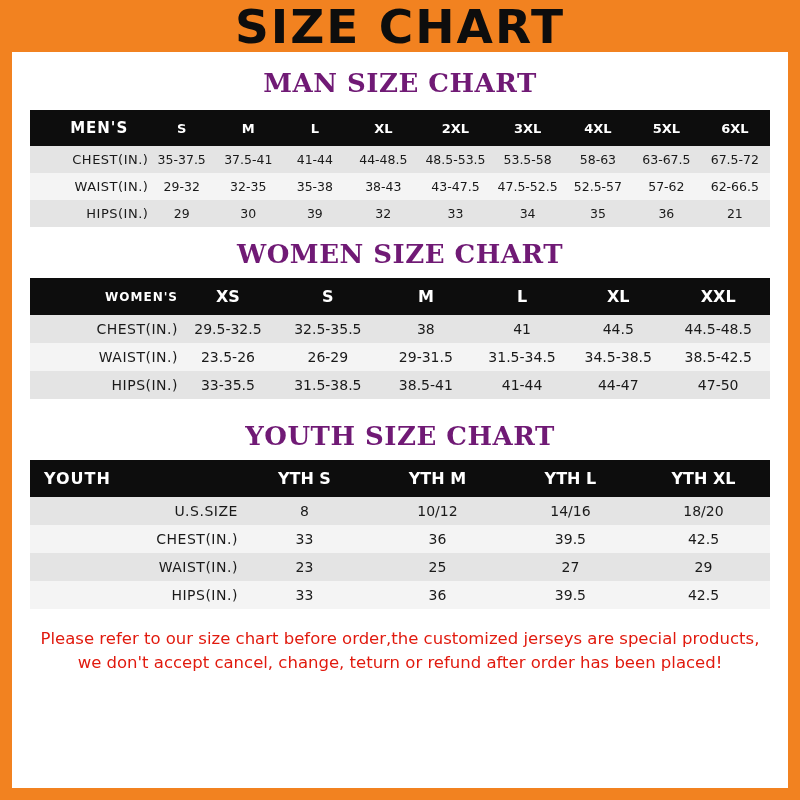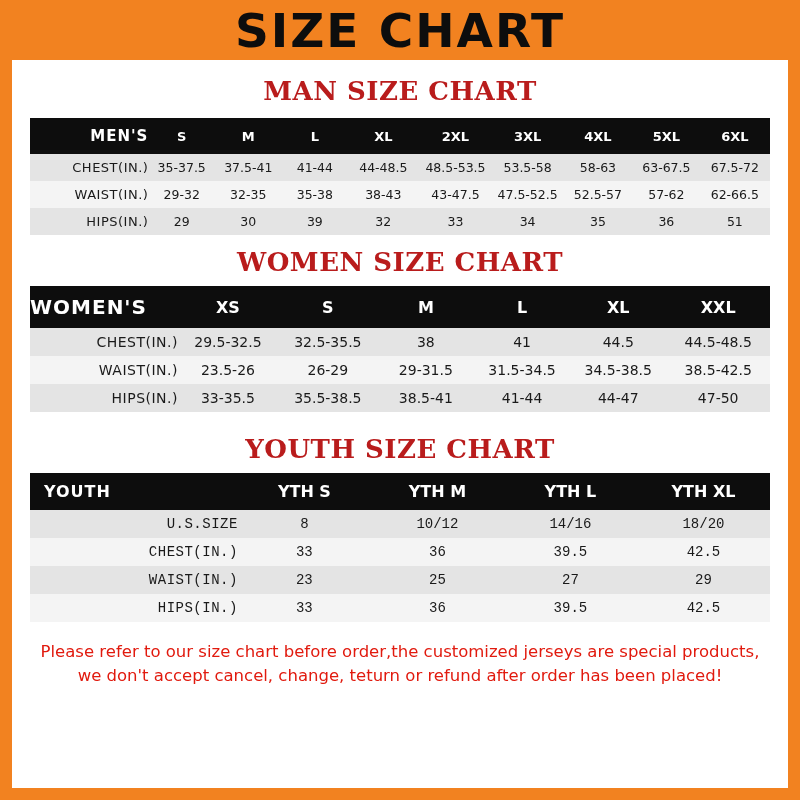--- a/index.html
+++ b/index.html
@@ -14,21 +14,21 @@
     height: 800px;
     position: relative;
     background: #ffffff;
     border-left: 12px solid #f28220;
     border-right: 12px solid #f28220;
     border-bottom: 12px solid #f28220;
     overflow: hidden;
   }
   .banner {
     background: #f28220;
-    height: 60px;
+    height: 52px;
     display: flex;
     align-items: center;
     justify-content: center;
     margin: 0 -12px;
   }
   .banner-title {
     font-family: "DejaVu Sans", sans-serif;
     font-weight: bold;
     font-size: 47px;
     letter-spacing: 2px;
@@ -36,21 +36,21 @@
     line-height: 1;
   }
   .content {
     padding: 0 18px;
   }
   .section-title {
     text-align: center;
     font-family: "DejaVu Serif", serif;
     font-weight: bold;
     font-size: 26px;
-    color: #b91c1c;
+    color: #701a75;
     letter-spacing: 0.5px;
   }
   .t-man { margin-top: 16px; }
   .t-women { margin-top: 12px; }
   .t-youth { margin-top: 22px; }
 
   table {
     width: 100%;
     border-collapse: collapse;
     table-layout: fixed;
@@ -61,37 +61,37 @@
     text-align: center;
     font-family: "DejaVu Sans", sans-serif;
   }
   thead th {
     background: #0d0d0d;
     color: #ffffff;
     font-weight: bold;
     padding: 9px 0;
   }
   .man thead th { font-size: 13px; }
-  .man thead th.rowhdr { font-size: 15px; letter-spacing: 1px; text-align: right; padding-left: 20px; }
+  .man thead th.rowhdr { font-size: 15px; letter-spacing: 1px; text-align: center; padding-left: 20px; }
   .women thead th { font-size: 16px; text-align: center; }
-  .women thead th.rowhdr { font-size: 20px; letter-spacing: 1px; text-align: left; }
+  .women thead th.rowhdr { font-size: 12px; letter-spacing: 1px; text-align: right; }
   .youth thead th { font-size: 16px; }
   .youth thead th.rowhdr { font-size: 16px; letter-spacing: 1px; text-align: left; padding-left: 14px; }
 
   tbody td {
     padding: 6px 0;
     color: #1a1a1a;
   }
   tbody tr.odd td { background: #e4e4e4; }
   tbody tr.even td { background: #f4f4f4; }
   .man tbody td { font-size: 12.5px; }
   .man tbody td.rowhdr { font-size: 13px; letter-spacing: 0.5px; }
   .women tbody td { font-size: 14px; }
   .women tbody td.rowhdr { font-size: 14px; letter-spacing: 0.5px; }
-  .youth tbody td { font-size: 14px; font-family: Liberation Mono, monospace; }
+  .youth tbody td { font-size: 14px; }
   .youth tbody td.rowhdr { font-size: 14px; letter-spacing: 0.5px; }
   td.rowhdr { text-align: right; }
 
   .footnote {
     margin-top: 18px;
     text-align: center;
     color: #e11a0e;
     font-family: "DejaVu Sans", sans-serif;
     font-size: 16.5px;
     line-height: 1.45;
@@ -165,21 +165,21 @@
         <tr class="odd">
           <td class="rowhdr">HIPS(IN.)</td>
           <td>29</td>
           <td>30</td>
           <td>39</td>
           <td>32</td>
           <td>33</td>
           <td>34</td>
           <td>35</td>
           <td>36</td>
-          <td>51</td>
+          <td>21</td>
         </tr>
       </tbody>
     </table>
 
     <div class="section-title t-women">WOMEN SIZE CHART</div>
     <table class="women">
       <colgroup>
         <col style="width:20%">
           <col style="width:13.5%">
           <col style="width:13.5%">
@@ -214,21 +214,21 @@
           <td>23.5-26</td>
           <td>26-29</td>
           <td>29-31.5</td>
           <td>31.5-34.5</td>
           <td>34.5-38.5</td>
           <td>38.5-42.5</td>
         </tr>
         <tr class="odd">
           <td class="rowhdr">HIPS(IN.)</td>
           <td>33-35.5</td>
-          <td>35.5-38.5</td>
+          <td>31.5-38.5</td>
           <td>38.5-41</td>
           <td>41-44</td>
           <td>44-47</td>
           <td>47-50</td>
         </tr>
       </tbody>
     </table>
 
     <div class="section-title t-youth">YOUTH SIZE CHART</div>
     <table class="youth">

